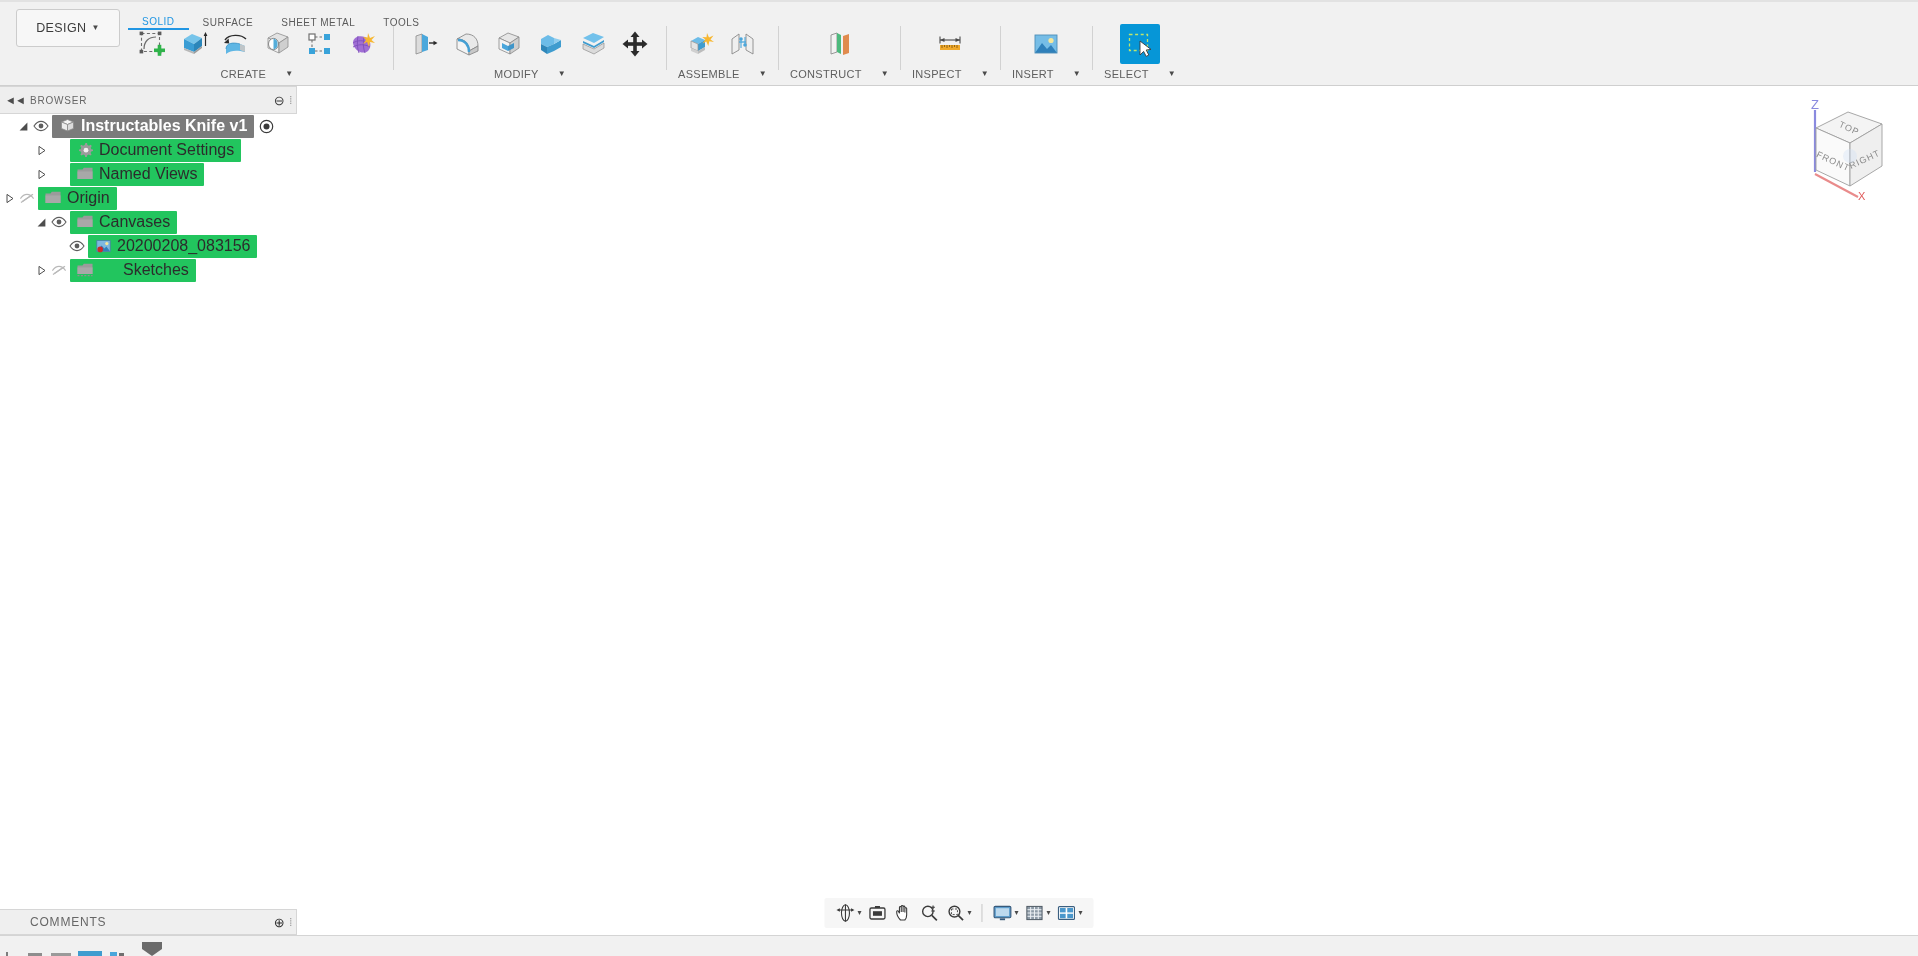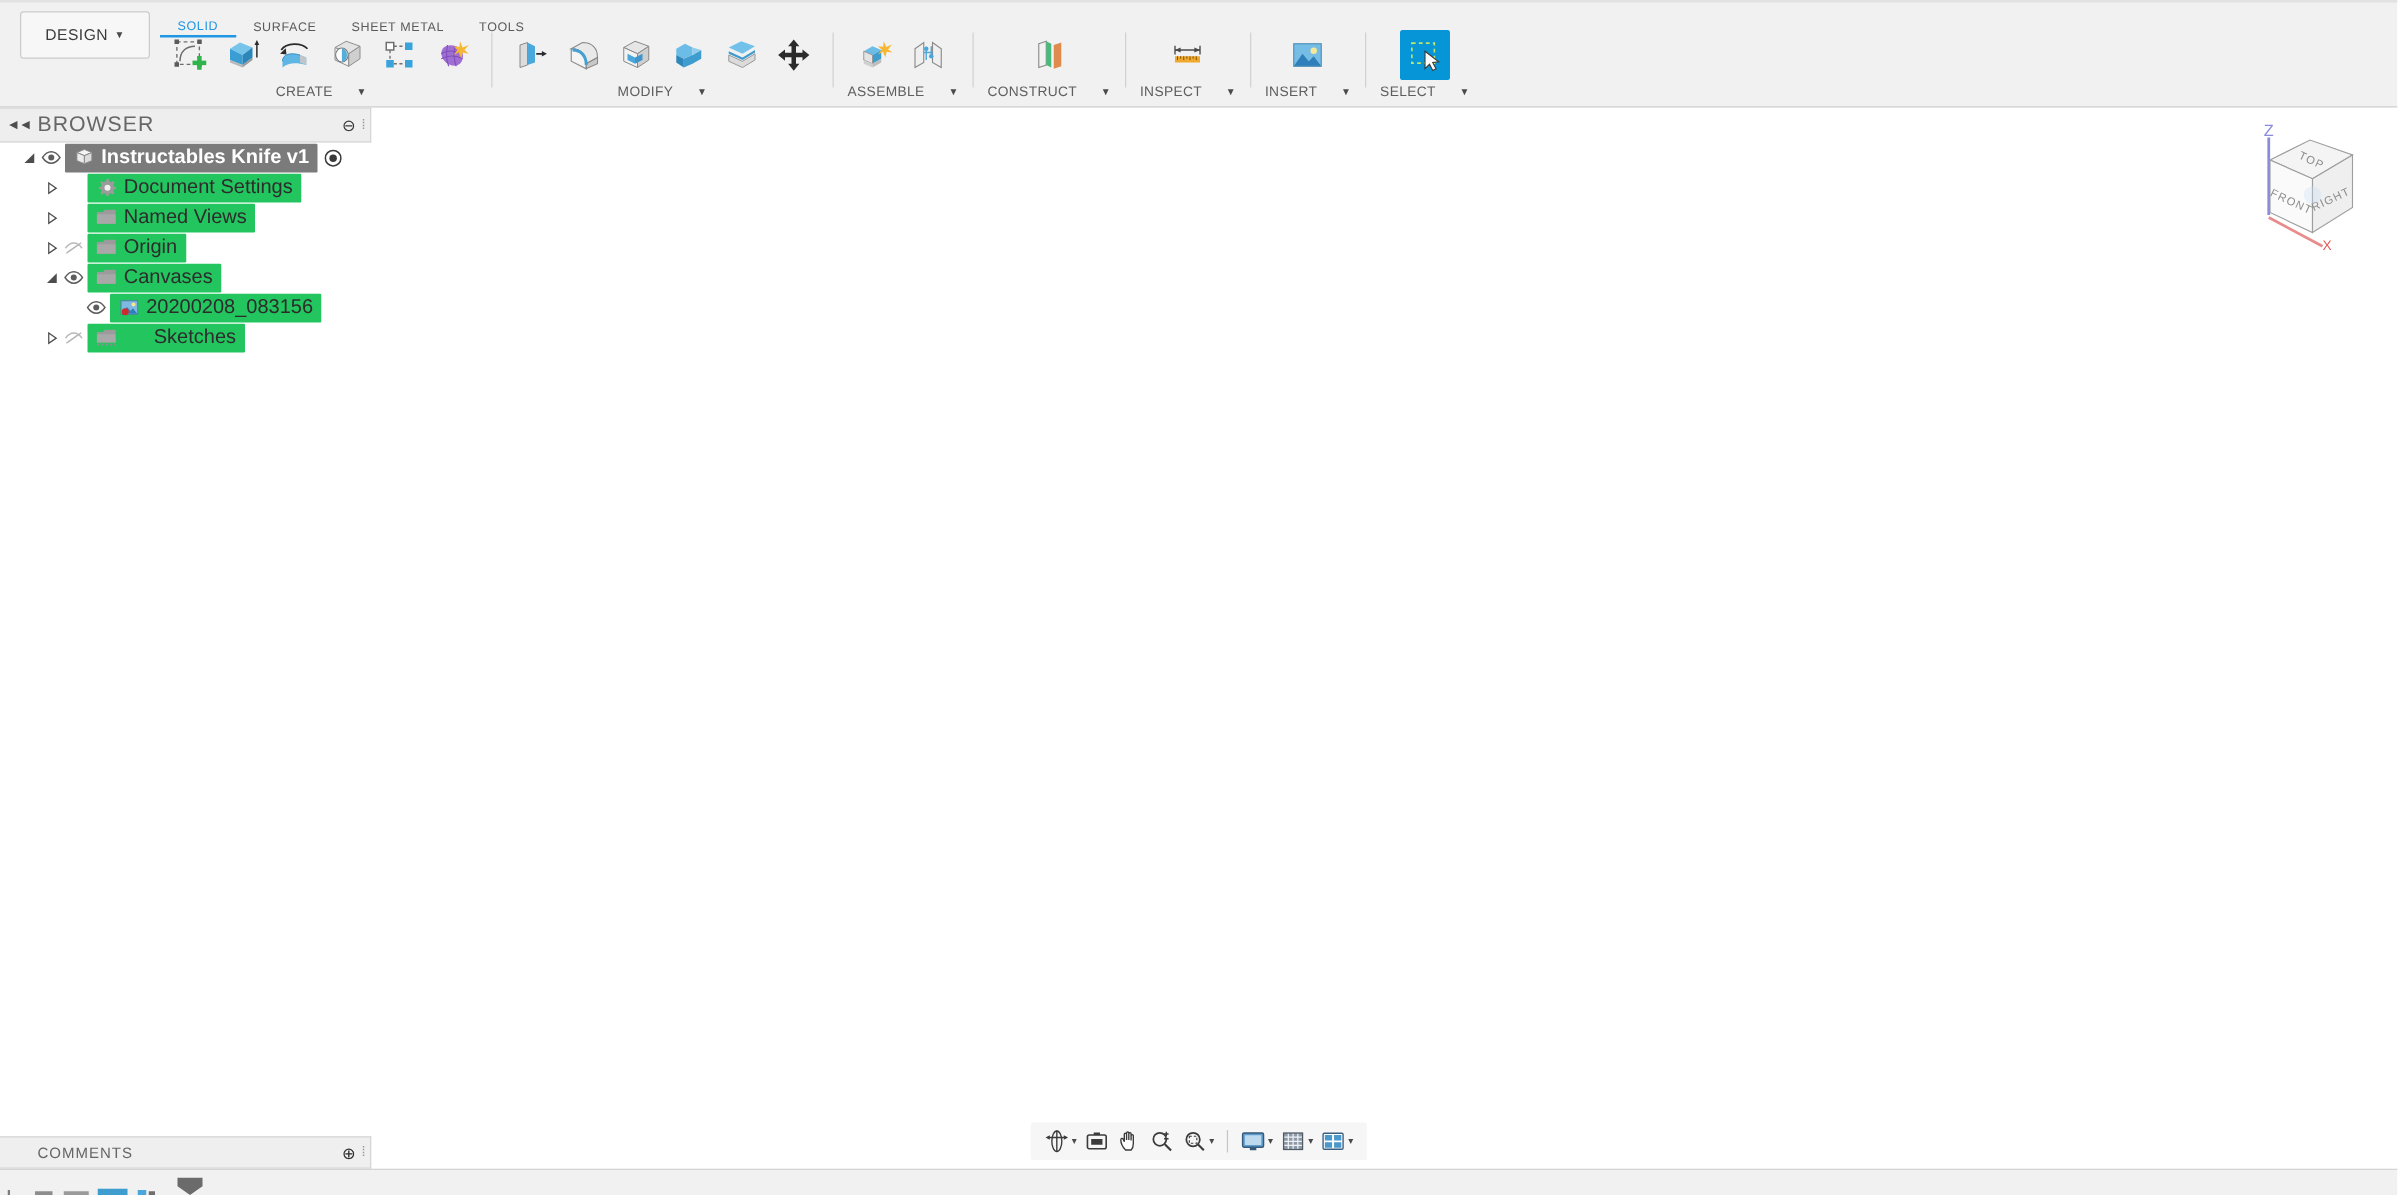--- a/index.html
+++ b/index.html
@@ -70,21 +70,21 @@
   
   #browser {
     position: absolute; left: 0; top: 86px; width: 297px; height: 28px;
     background: #eeeeee; border: 1px solid #d6d6d6; border-left: none;
     display: flex; align-items: center;
   }
   #browser .collapse {
     width: 30px; text-align: center; font-size: 11px; color: #4d4d4d;
     cursor: pointer; letter-spacing: -1px;
   }
-  #browser .btitle { font-size: 17px; color: #666; letter-spacing: .8px; flex: 1; }
+  #browser .btitle { font-size: 10px; color: #666; letter-spacing: .8px; flex: 1; }
   #browser .minus { font-size: 13px; color: #3a3a3a; padding-right: 5px; cursor: pointer; line-height: 1; }
   #browser .grip { color: #9a9a9a; font-size: 11px; padding-right: 4px; cursor: col-resize; }
 
   #tree { position: absolute; left: 0; top: 114px; width: 297px; }
   .node {
     display: flex; align-items: center; height: 24px;
     font-size: 16px; color: #2c2c2c; white-space: nowrap;
   }
   .arrow {
     width: 14px; height: 14px; margin-left: 2px;
@@ -751,21 +751,21 @@
         <span class="nlabel" style="display: flex; align-items: center;">
           <span class="nicon">
             <svg width="16" height="13" viewBox="0 0 16 13">
               <path d="M0.5,2.5 L5.5,2.5 L6.8,0.8 L15.5,0.8 L15.5,12 L0.5,12 Z" fill="#9b9b9b"></path>
               <rect x="0.5" y="4.4" width="15" height="7.6" fill="#a8a8a8"></rect>
             </svg>
           </span>
           <span style="padding-left: 4px;">Named Views</span>
         </span>
       </div>
-      <div class="node" style="padding-left: 32px;">
+      <div class="node" style="">
         <span class="arrow">
           <svg width="11" height="11" viewBox="0 0 11 11">
             <polygon points="3,1.4 9,5.5 3,9.6" fill="none" stroke="#4d4d4d" stroke-width="1"></polygon>
           </svg>
         </span>
         <span class="eye">
           <svg width="16" height="12" viewBox="0 0 16 12">
             <path d="M1.4,6.6 C3.6,3.4 6,2.4 8,2.4 C10,2.4 12.4,3.4 14.6,6.6" fill="none" stroke="#b9b9b9" stroke-width="1.1"></path>
             <path d="M2,10.6 L14,2.2" stroke="#b9b9b9" stroke-width="1.2"></path>
             <path d="M3.4,9.6 L12.8,3" stroke="#b9b9b9" stroke-width="1.2"></path>

